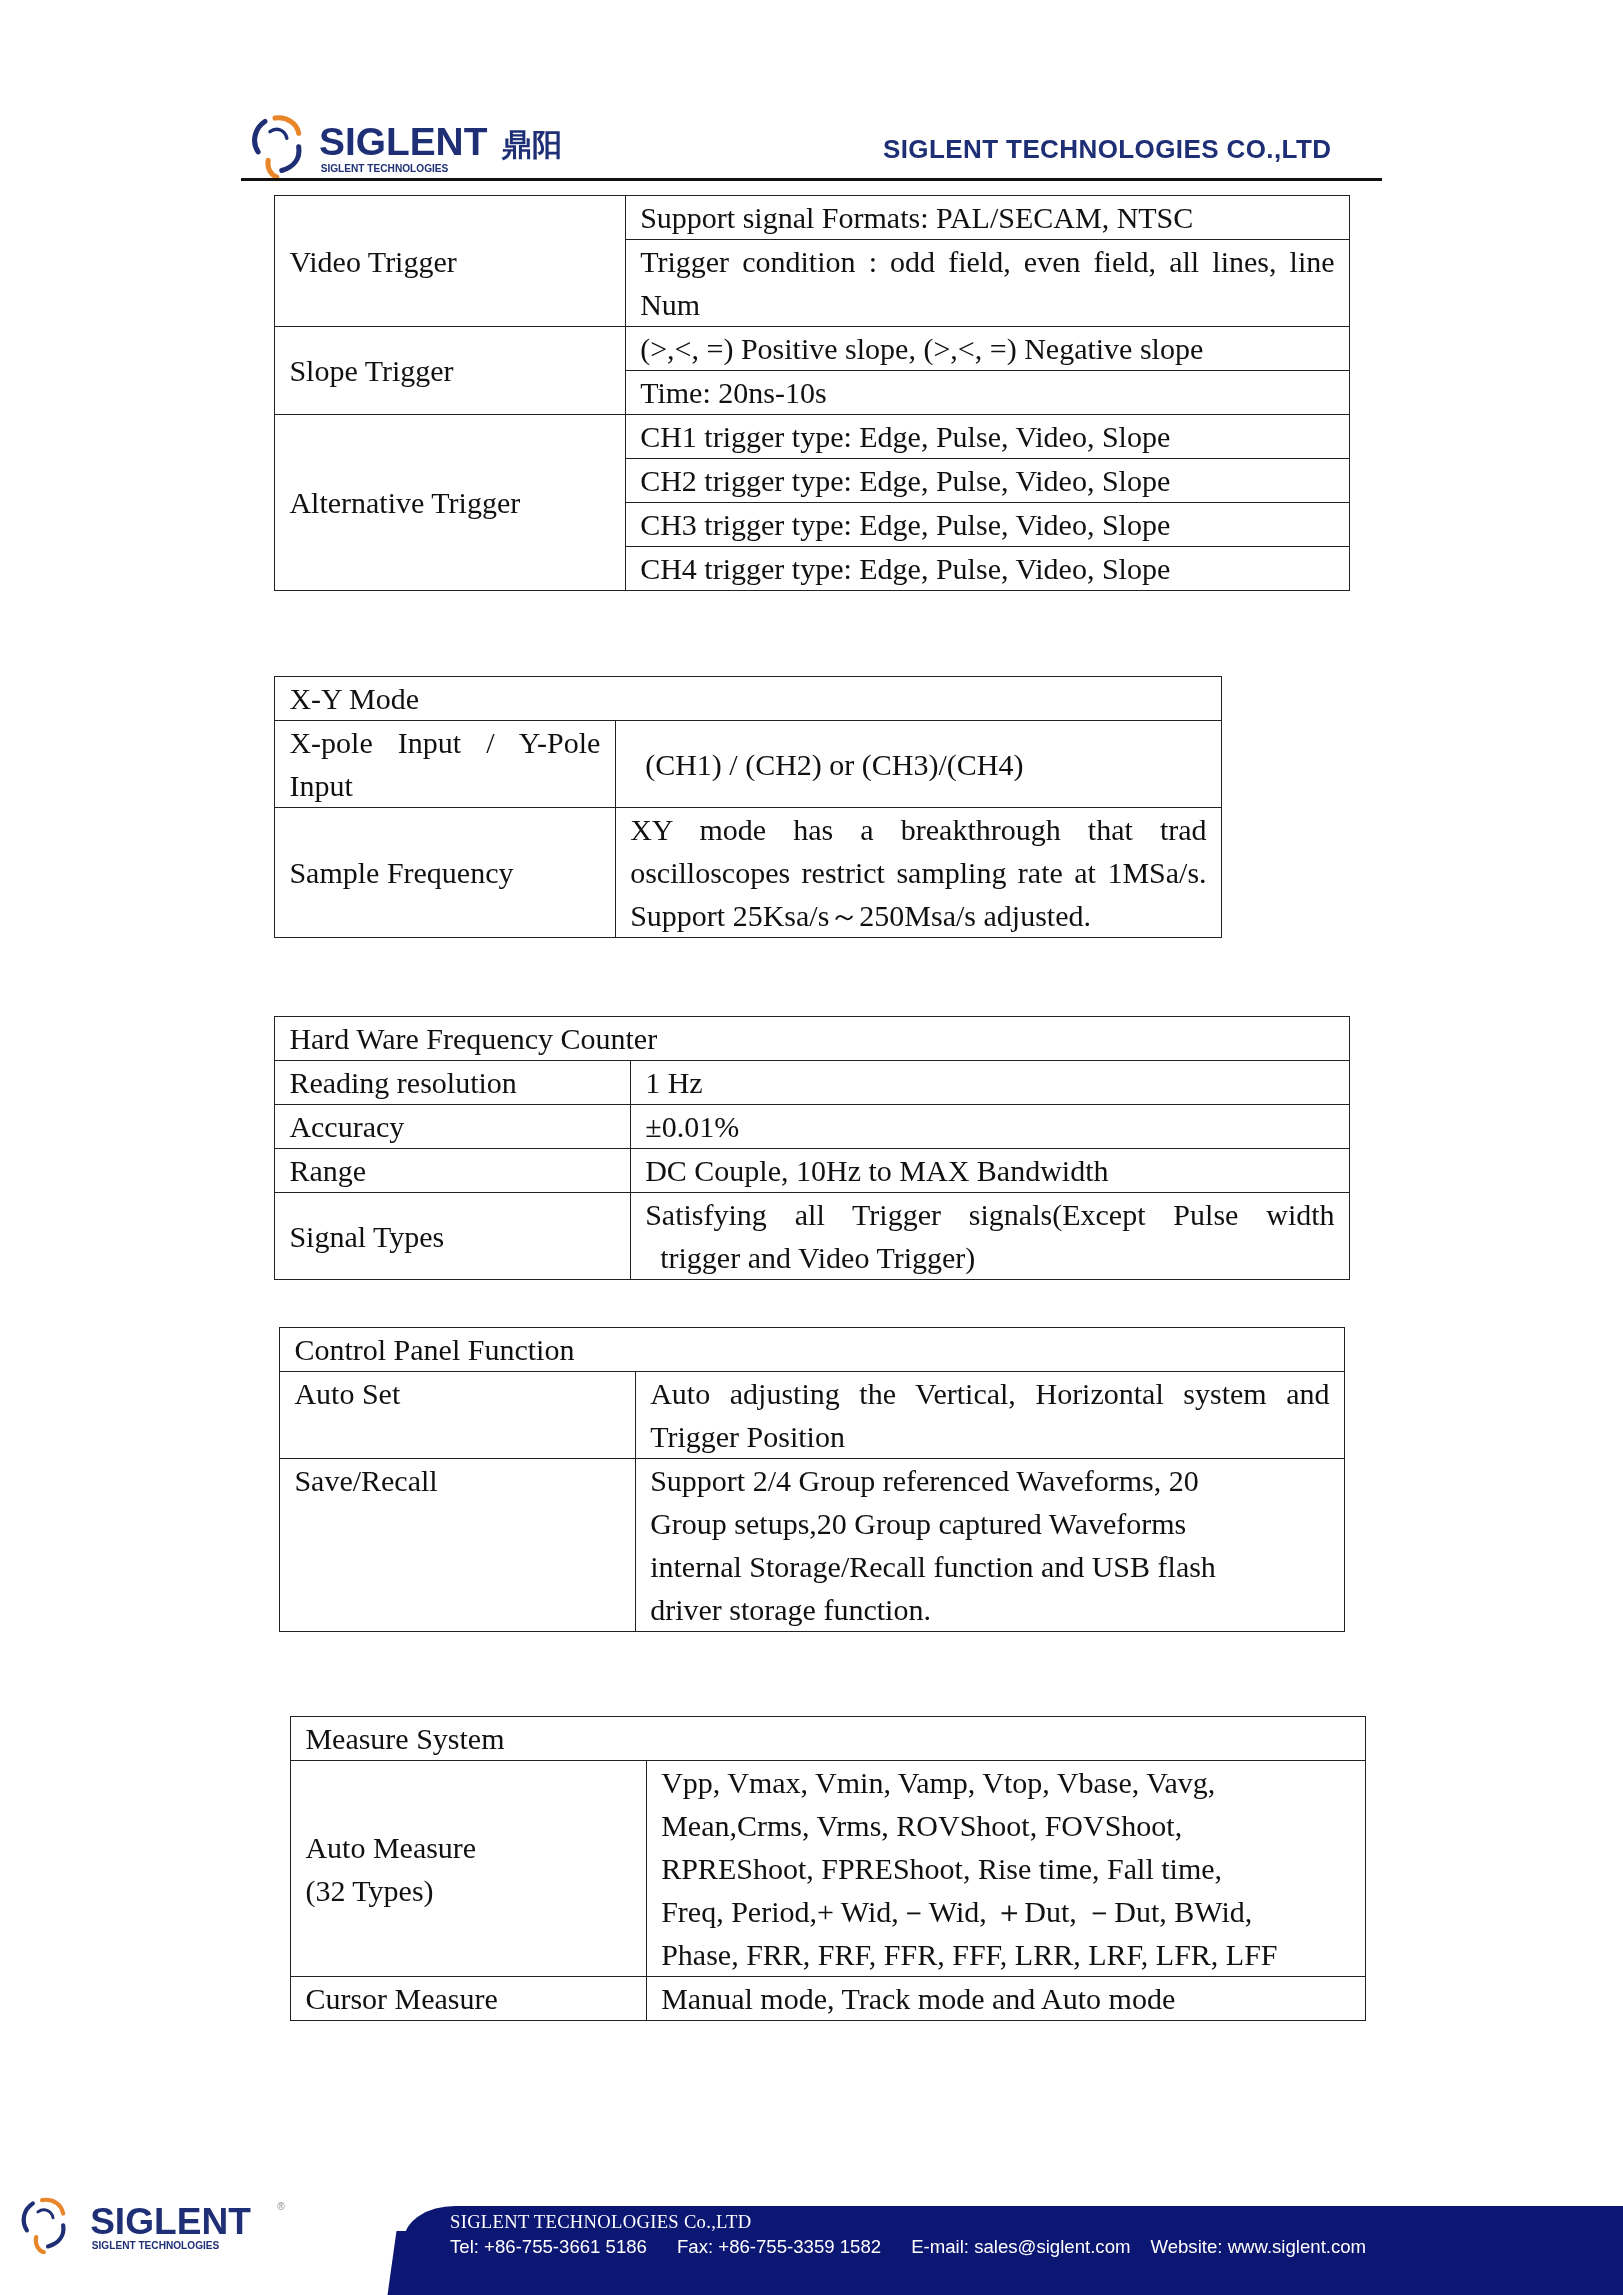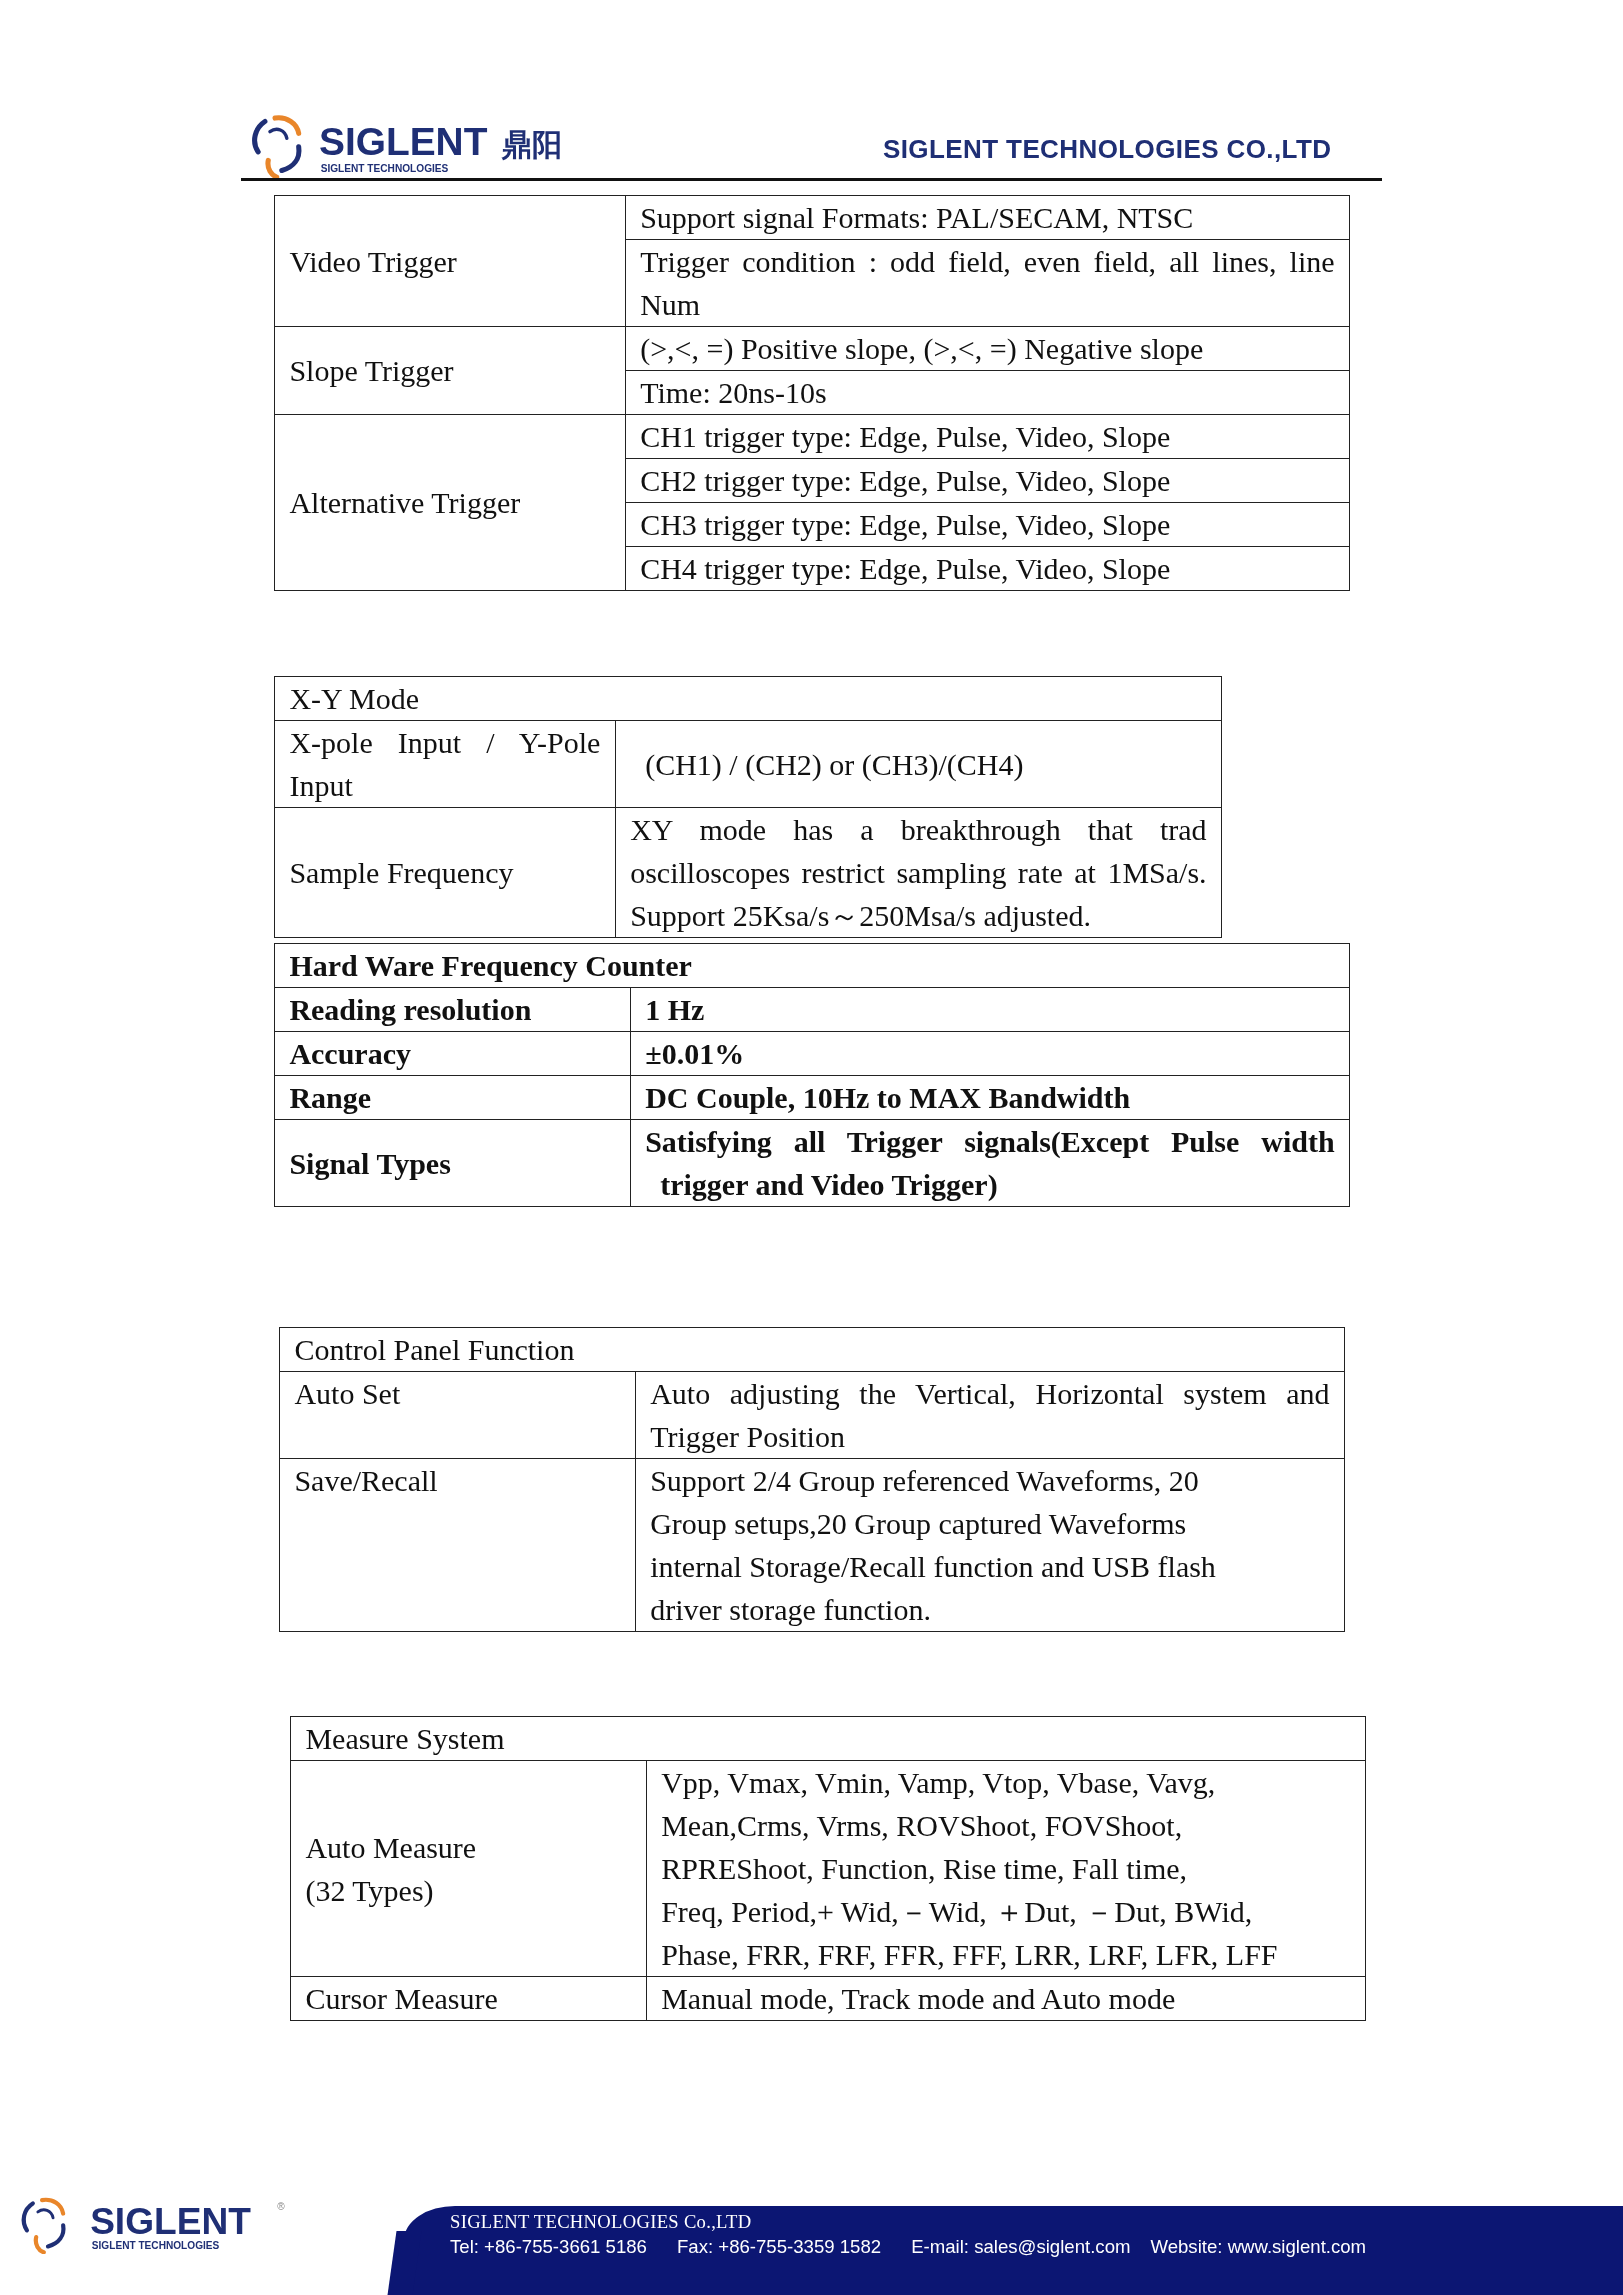--- a/index.html
+++ b/index.html
@@ -20,21 +20,21 @@
   table.spec td.just { text-align:justify; text-align-last:left; }
   table.spec td.full { text-align:justify; text-align-last:justify; }
   .ind { padding-left:15px; display:inline-block; }
 
   #t-trigger { left:274px; top:195px; width:1076px; }
   #t-trigger td.lab { width:321px; }
 
   #t-xy { left:274px; top:676px; width:948px; }
   #t-xy td.lab { width:311px; }
 
-  #t-freq { left:274px; top:943px; width:1076px;font-weight:bold; }
+  #t-freq { left:274px; top:1016px; width:1076px; }
   #t-freq td.lab { width:326px; }
 
   #t-cp { left:279px; top:1327px; width:1066px; }
   #t-cp td.lab { width:326px; }
 
   #t-ms { left:274px; top:1716px; width:1076px;margin-left:16px; }
   #t-ms td.lab { width:326px; }
 
   
   .ftr-logo { position:absolute; left:17px; top:2195px; width:271px; height:59px; }
@@ -168,21 +168,21 @@
     <td colspan="2">Measure System</td>
   </tr>
   <tr>
     <td class="lab">
       <div>Auto Measure</div>
       <div>(32 Types)</div>
     </td>
     <td>
       <div>Vpp, Vmax, Vmin, Vamp, Vtop, Vbase, Vavg,</div>
       <div>Mean,Crms, Vrms, ROVShoot, FOVShoot,</div>
-      <div>RPREShoot, Function, Rise time, Fall time,</div>
+      <div>RPREShoot, FPREShoot, Rise time, Fall time,</div>
       <div>Freq, Period,+ Wid,－Wid, ＋Dut, －Dut, BWid,</div>
       <div>Phase, FRR, FRF, FFR, FFF, LRR, LRF, LFR, LFF</div>
     </td>
   </tr>
   <tr>
     <td class="lab">Cursor Measure</td>
     <td>Manual mode, Track mode and Auto mode</td>
   </tr>
 </tbody>
   </table>

